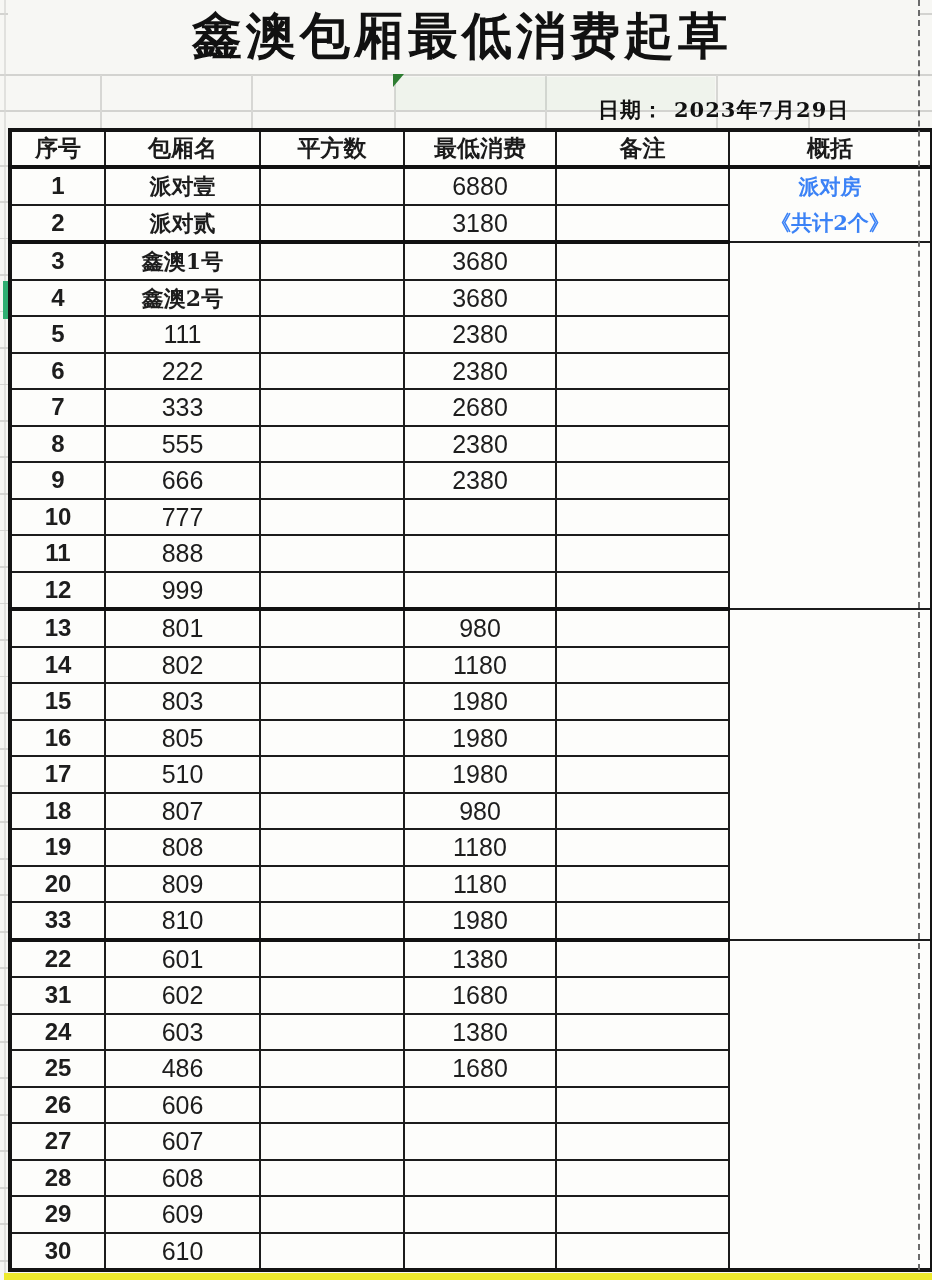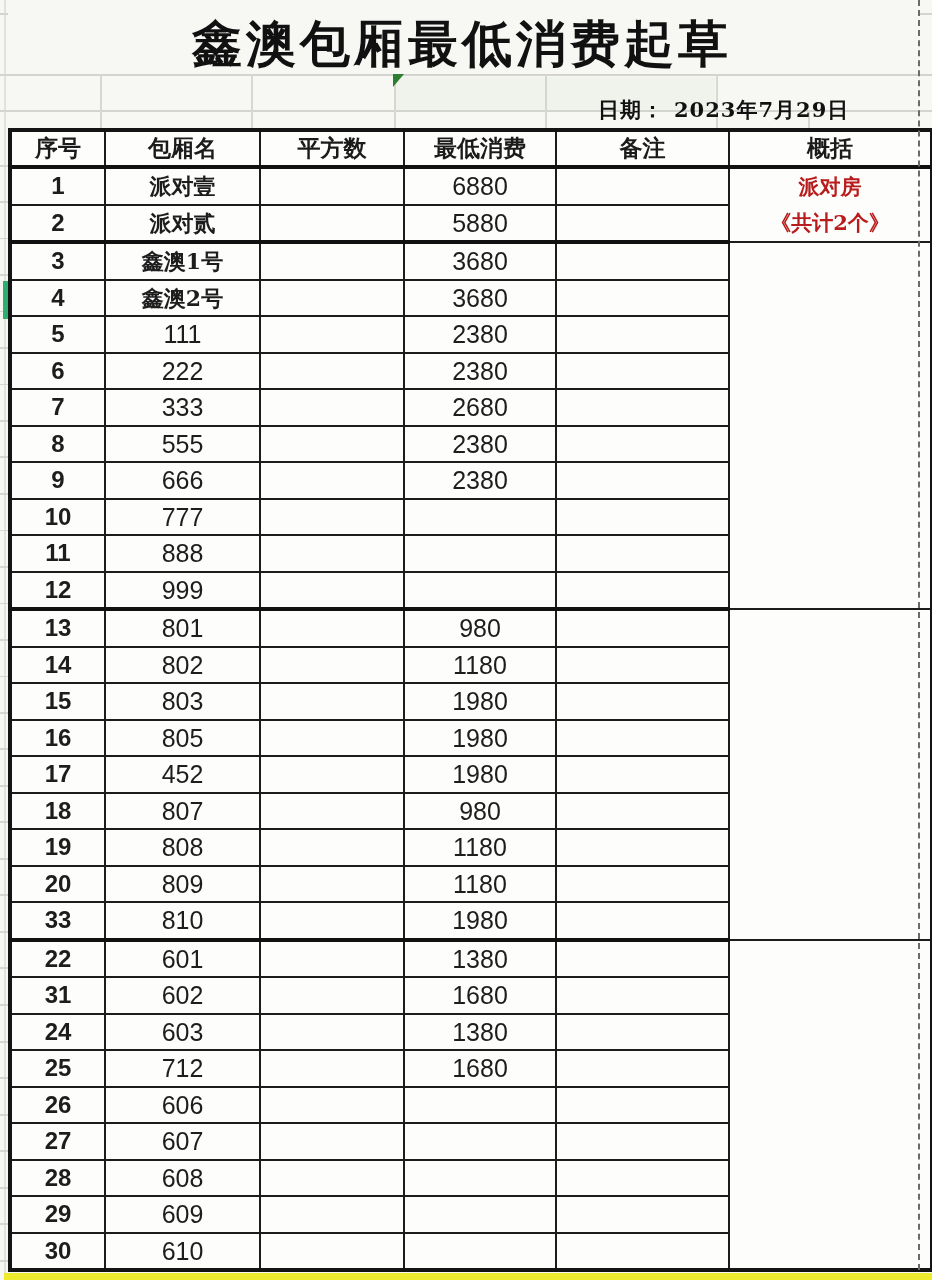--- a/index.html
+++ b/index.html
@@ -14,21 +14,21 @@
   .gridline-v{position:absolute;width:2px;background:#d7d7d4;}
   .margin-ticks{
     position:absolute;top:130px;height:1142px;
     background:repeating-linear-gradient(to bottom,transparent 0,transparent 34.5px,#cfcfcc 34.5px,#cfcfcc 36.5px);
     opacity:.8;
   }
   .date-cell-tint{position:absolute;left:395px;top:77px;width:320px;height:33px;background:rgba(178,216,178,0.12);}
   .pagebreak{position:absolute;left:918px;top:0;height:1280px;width:0;border-left:2px dashed #6b6b6b;}
   
   .sheet-title{
-    position:absolute;left:8px;top:12px;width:908px;height:66px;
+    position:absolute;left:8px;top:4px;width:908px;height:66px;
     text-align:center;font-size:50px;font-weight:900;letter-spacing:4px;
     font-family:"DejaVu Serif","Liberation Serif",serif;color:#111;
     line-height:64px;
   }
   .flag{
     position:absolute;left:393px;top:74px;width:0;height:0;
     border-top:13px solid #2e7d32;border-right:11px solid transparent;
   }
   .date-line{
     position:absolute;left:598px;top:96px;height:30px;
@@ -61,21 +61,21 @@
   .sheet .col3{width:150px;}
   .sheet .col4{width:171px;margin-top:44px;}
   .sheet .col5{width:200px;}
   .sheet td.col0{font-weight:700;font-size:24px;}
   .sheet td.cn{
     font-weight:700;font-size:22px;
     font-family:"DejaVu Serif","Liberation Serif",serif;
   }
   .sheet td.summary{
     vertical-align:top;font-weight:800;font-size:21px;
-    font-family:"DejaVu Serif","Liberation Serif",serif;color:#b91c1c;
+    font-family:"DejaVu Serif","Liberation Serif",serif;color:#3b82f6;
   }
   .sheet td.summary .sline{height:36px;line-height:36px;}
   
   .selection-bar{position:absolute;left:3px;top:281px;width:5px;height:38px;background:#2fae72;}
   .yellow-band{position:absolute;left:4px;top:1273px;width:928px;height:7px;background:#eeea2d;}
 </style>
 </head>
 <body>
 
 <div class="gridline-h" style="left:0;top:13px;width:8px;"></div>
@@ -119,21 +119,21 @@
         <td class="col4"></td>
         <td rowspan="2" class="col5 summary">
           <div class="sline">派对房</div>
           <div class="sline">《共计2个》</div>
         </td>
       </tr>
       <tr class="group-end">
         <td class="col0">2</td>
         <td class="col1 cn">派对贰</td>
         <td class="col2"></td>
-        <td class="col3">5880</td>
+        <td class="col3">3180</td>
         <td class="col4"></td>
       </tr>
       <tr>
         <td class="col0">3</td>
         <td class="col1 cn">鑫澳1号</td>
         <td class="col2"></td>
         <td class="col3">3680</td>
         <td class="col4"></td>
         <td rowspan="10" class="col5 summary"></td>
       </tr>
@@ -224,21 +224,21 @@
       </tr>
       <tr>
         <td class="col0">16</td>
         <td class="col1">805</td>
         <td class="col2"></td>
         <td class="col3">1980</td>
         <td class="col4"></td>
       </tr>
       <tr>
         <td class="col0">17</td>
-        <td class="col1">452</td>
+        <td class="col1">510</td>
         <td class="col2"></td>
         <td class="col3">1980</td>
         <td class="col4"></td>
       </tr>
       <tr>
         <td class="col0">18</td>
         <td class="col1">807</td>
         <td class="col2"></td>
         <td class="col3">980</td>
         <td class="col4"></td>
@@ -281,21 +281,21 @@
       </tr>
       <tr>
         <td class="col0">24</td>
         <td class="col1">603</td>
         <td class="col2"></td>
         <td class="col3">1380</td>
         <td class="col4"></td>
       </tr>
       <tr>
         <td class="col0">25</td>
-        <td class="col1">712</td>
+        <td class="col1">486</td>
         <td class="col2"></td>
         <td class="col3">1680</td>
         <td class="col4"></td>
       </tr>
       <tr>
         <td class="col0">26</td>
         <td class="col1">606</td>
         <td class="col2"></td>
         <td class="col3"></td>
         <td class="col4"></td>

